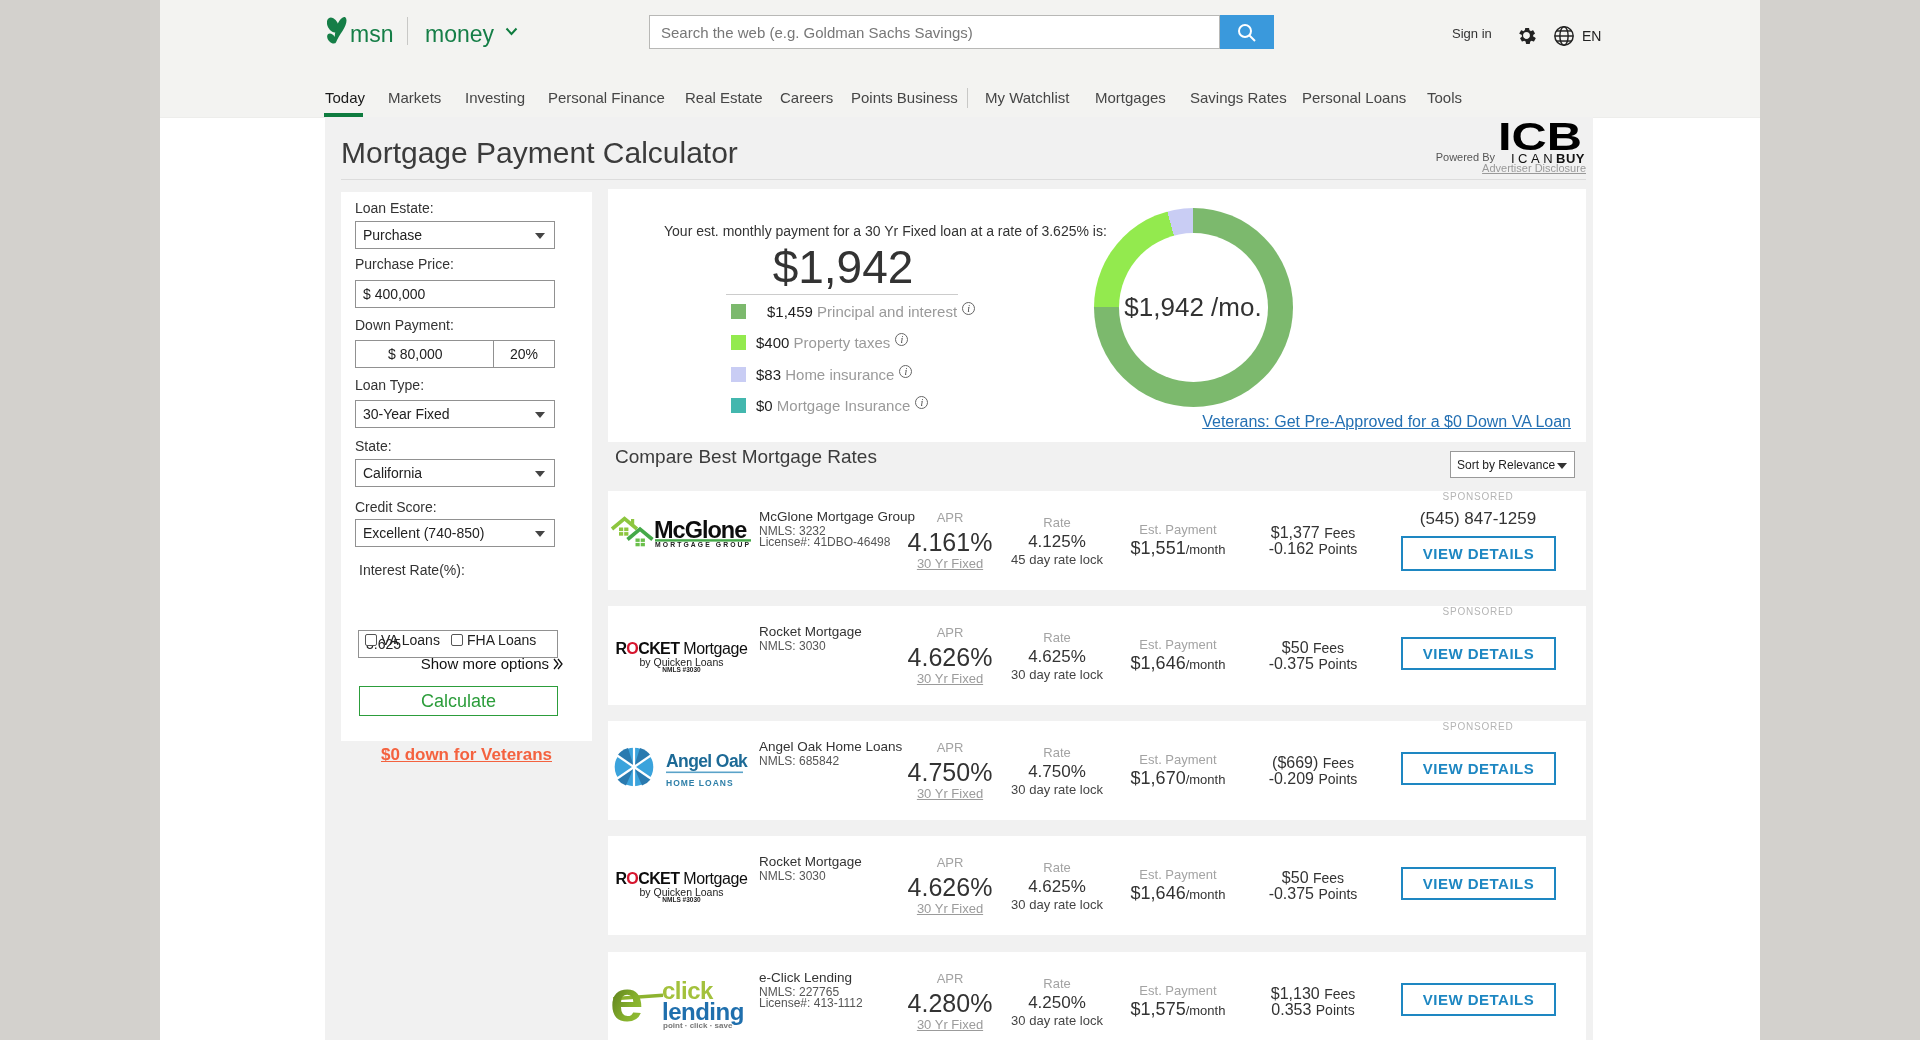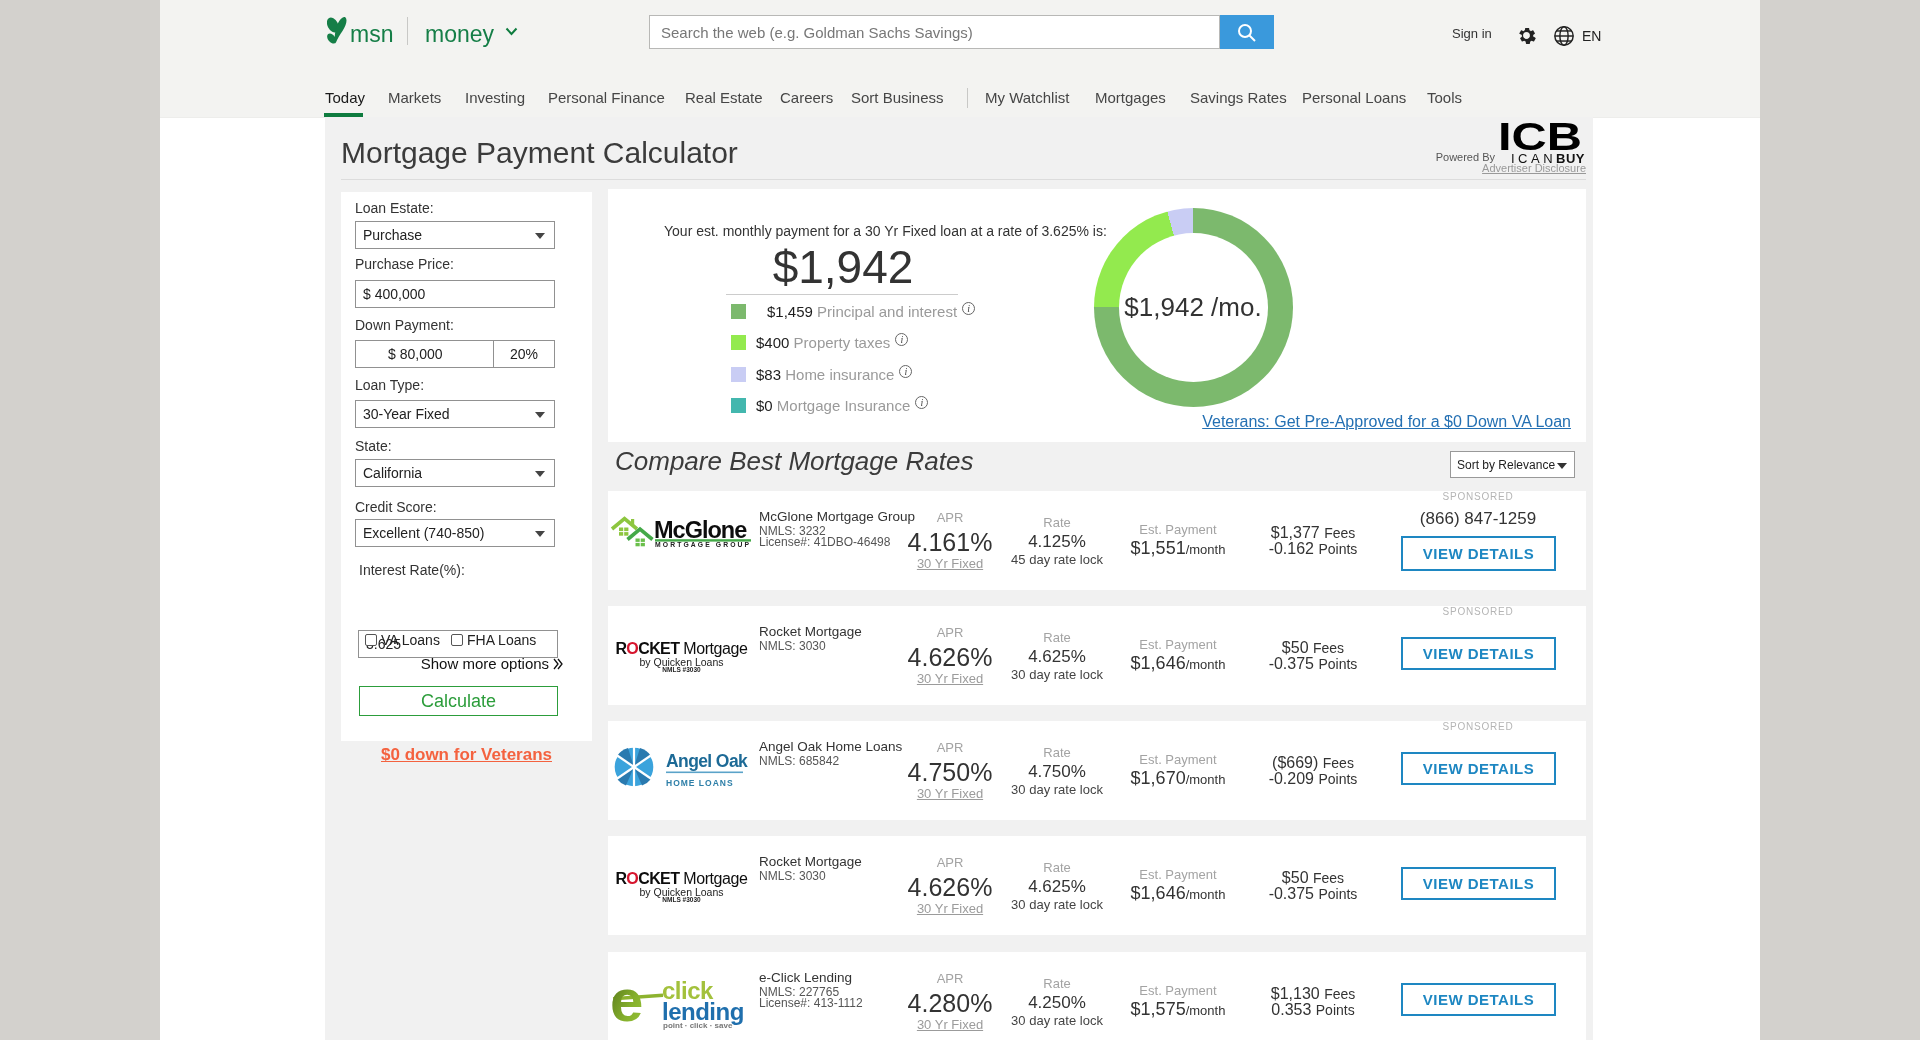--- a/index.html
+++ b/index.html
@@ -47,21 +47,21 @@
 #payhr { position:absolute; left:118px; top:105px; width:232px; height:1px; background:#ccc; }
 .leg-sw { position:absolute; left:123px; width:15px; height:15px; }
 .leg-t { position:absolute; left:148px; font-size:15px; color:#1e1e1e; white-space:nowrap; }
 .leg-t .gray { color:#9a9a9a; }
 .info { display:inline-block; width:13px; height:13px; border:1px solid #666; border-radius:50%; font-size:10px; line-height:12px; text-align:center; color:#444; vertical-align:5px; margin-left:5px; font-family:"Liberation Serif",serif; font-style:italic; }
 #donut { position:absolute; left:486px; top:19px; width:199px; height:199px; border-radius:50%; background:conic-gradient(#7cb96d 0 270.5deg, #93ea4e 270.5deg 344.7deg, #c9cdf4 344.7deg 360deg); }
 #donut-hole { position:absolute; left:25px; top:25px; width:149px; height:149px; border-radius:50%; background:#fff; }
 #donut-label { position:absolute; left:385px; top:103px; width:400px; text-align:center; font-size:26px; color:#333; }
 #vetlink { position:absolute; right:15px; top:224px; font-size:16px; color:#2470b3; text-decoration:underline; }
 
-#cmp-title { position:absolute; left:455px; top:446px; font-size:26px; color:#3b3b3b;font-style:italic; }
+#cmp-title { position:absolute; left:455px; top:446px; font-size:19px; color:#3b3b3b; }
 #sortdd { position:absolute; left:1290px; top:451px; width:125px; height:27px; background:#fff; border:1px solid #999; }
 #sortdd span { position:absolute; left:6px; top:6px; font-size:12px; color:#222; }
 #sortdd .arrow { top:11px; right:7px; border-top-color:#333; }
 
 .card { position:absolute; left:448px; width:978px; height:99px; background:#fff; }
 .logo { position:absolute; left:4px; top:16px; width:139px; height:64px; }
 .cname { position:absolute; left:151px; top:18px; font-size:13.5px; color:#333; }
 .cnmls { position:absolute; left:151px; top:33px; font-size:12px; color:#555; }
 .clic  { position:absolute; left:151px; top:44px; font-size:12px; color:#555; }
 .apr-l { position:absolute; left:282px; top:19px; width:120px; text-align:center; font-size:13px; color:#a3a3a3; }
@@ -121,21 +121,21 @@
       </g>
     </svg>
   <div id="en">EN</div>
 
   <div class="nav" style="left:165px; color:#1a1a1a;">Today</div>
   <div class="nav" style="left:228px">Markets</div>
   <div class="nav" style="left:305px">Investing</div>
   <div class="nav" style="left:388px">Personal Finance</div>
   <div class="nav" style="left:525px">Real Estate</div>
   <div class="nav" style="left:620px">Careers</div>
-  <div class="nav" style="left:691px">Sort Business</div>
+  <div class="nav" style="left:691px">Points Business</div>
   <div id="navdiv"></div>
   <div class="nav" style="left:825px">My Watchlist</div>
   <div class="nav" style="left:935px">Mortgages</div>
   <div class="nav" style="left:1030px">Savings Rates</div>
   <div class="nav" style="left:1142px">Personal Loans</div>
   <div class="nav" style="left:1267px">Tools</div>
   <div id="underline"></div>
 
   <div id="widget"></div>
   <div id="title">Mortgage Payment Calculator</div>
@@ -224,21 +224,21 @@
     <div class="apr-l">APR</div>
     <div class="apr-v">4.161%</div>
     <div class="apr-f">30 Yr Fixed</div>
     <div class="rate-l">Rate</div>
     <div class="rate-v">4.125%</div>
     <div class="rate-f">45 day rate lock</div>
     <div class="est-l">Est. Payment</div>
     <div class="est-v">$1,551<span>/month</span></div>
     <div class="fees">$1,377 <span>Fees</span><br>-0.162 <span>Points</span></div>
     <div class="spon">SPONSORED</div>
-    <div class="phone">(866) 847-1259</div>
+    <div class="phone">(545) 847-1259</div>
     <div class="vdbtn" style="top:45px; height:35px; line-height:31px;">VIEW DETAILS</div>
   </div>
 
   <div class="card" style="top:606px">
     <div class="logo">
       <div style="position:absolute; left:0; top:18px; width:139px; text-align:center; white-space:nowrap; font-size:16px; font-weight:bold; color:#0d0d0d; letter-spacing:-0.6px;">R<span style="color:#d6152e">O</span>CKET <span style="font-weight:normal;letter-spacing:-0.4px;">Mortgage</span></div>
       <div style="position:absolute; left:0; top:34px; width:139px; text-align:center; font-size:10.5px; color:#222;">by Quicken Loans</div>
       <div style="position:absolute; left:0; top:44px; width:139px; text-align:center; font-size:6.5px; font-weight:bold; color:#222;">NMLS #3030</div>
     </div>
     <div class="cname">Rocket Mortgage</div>

